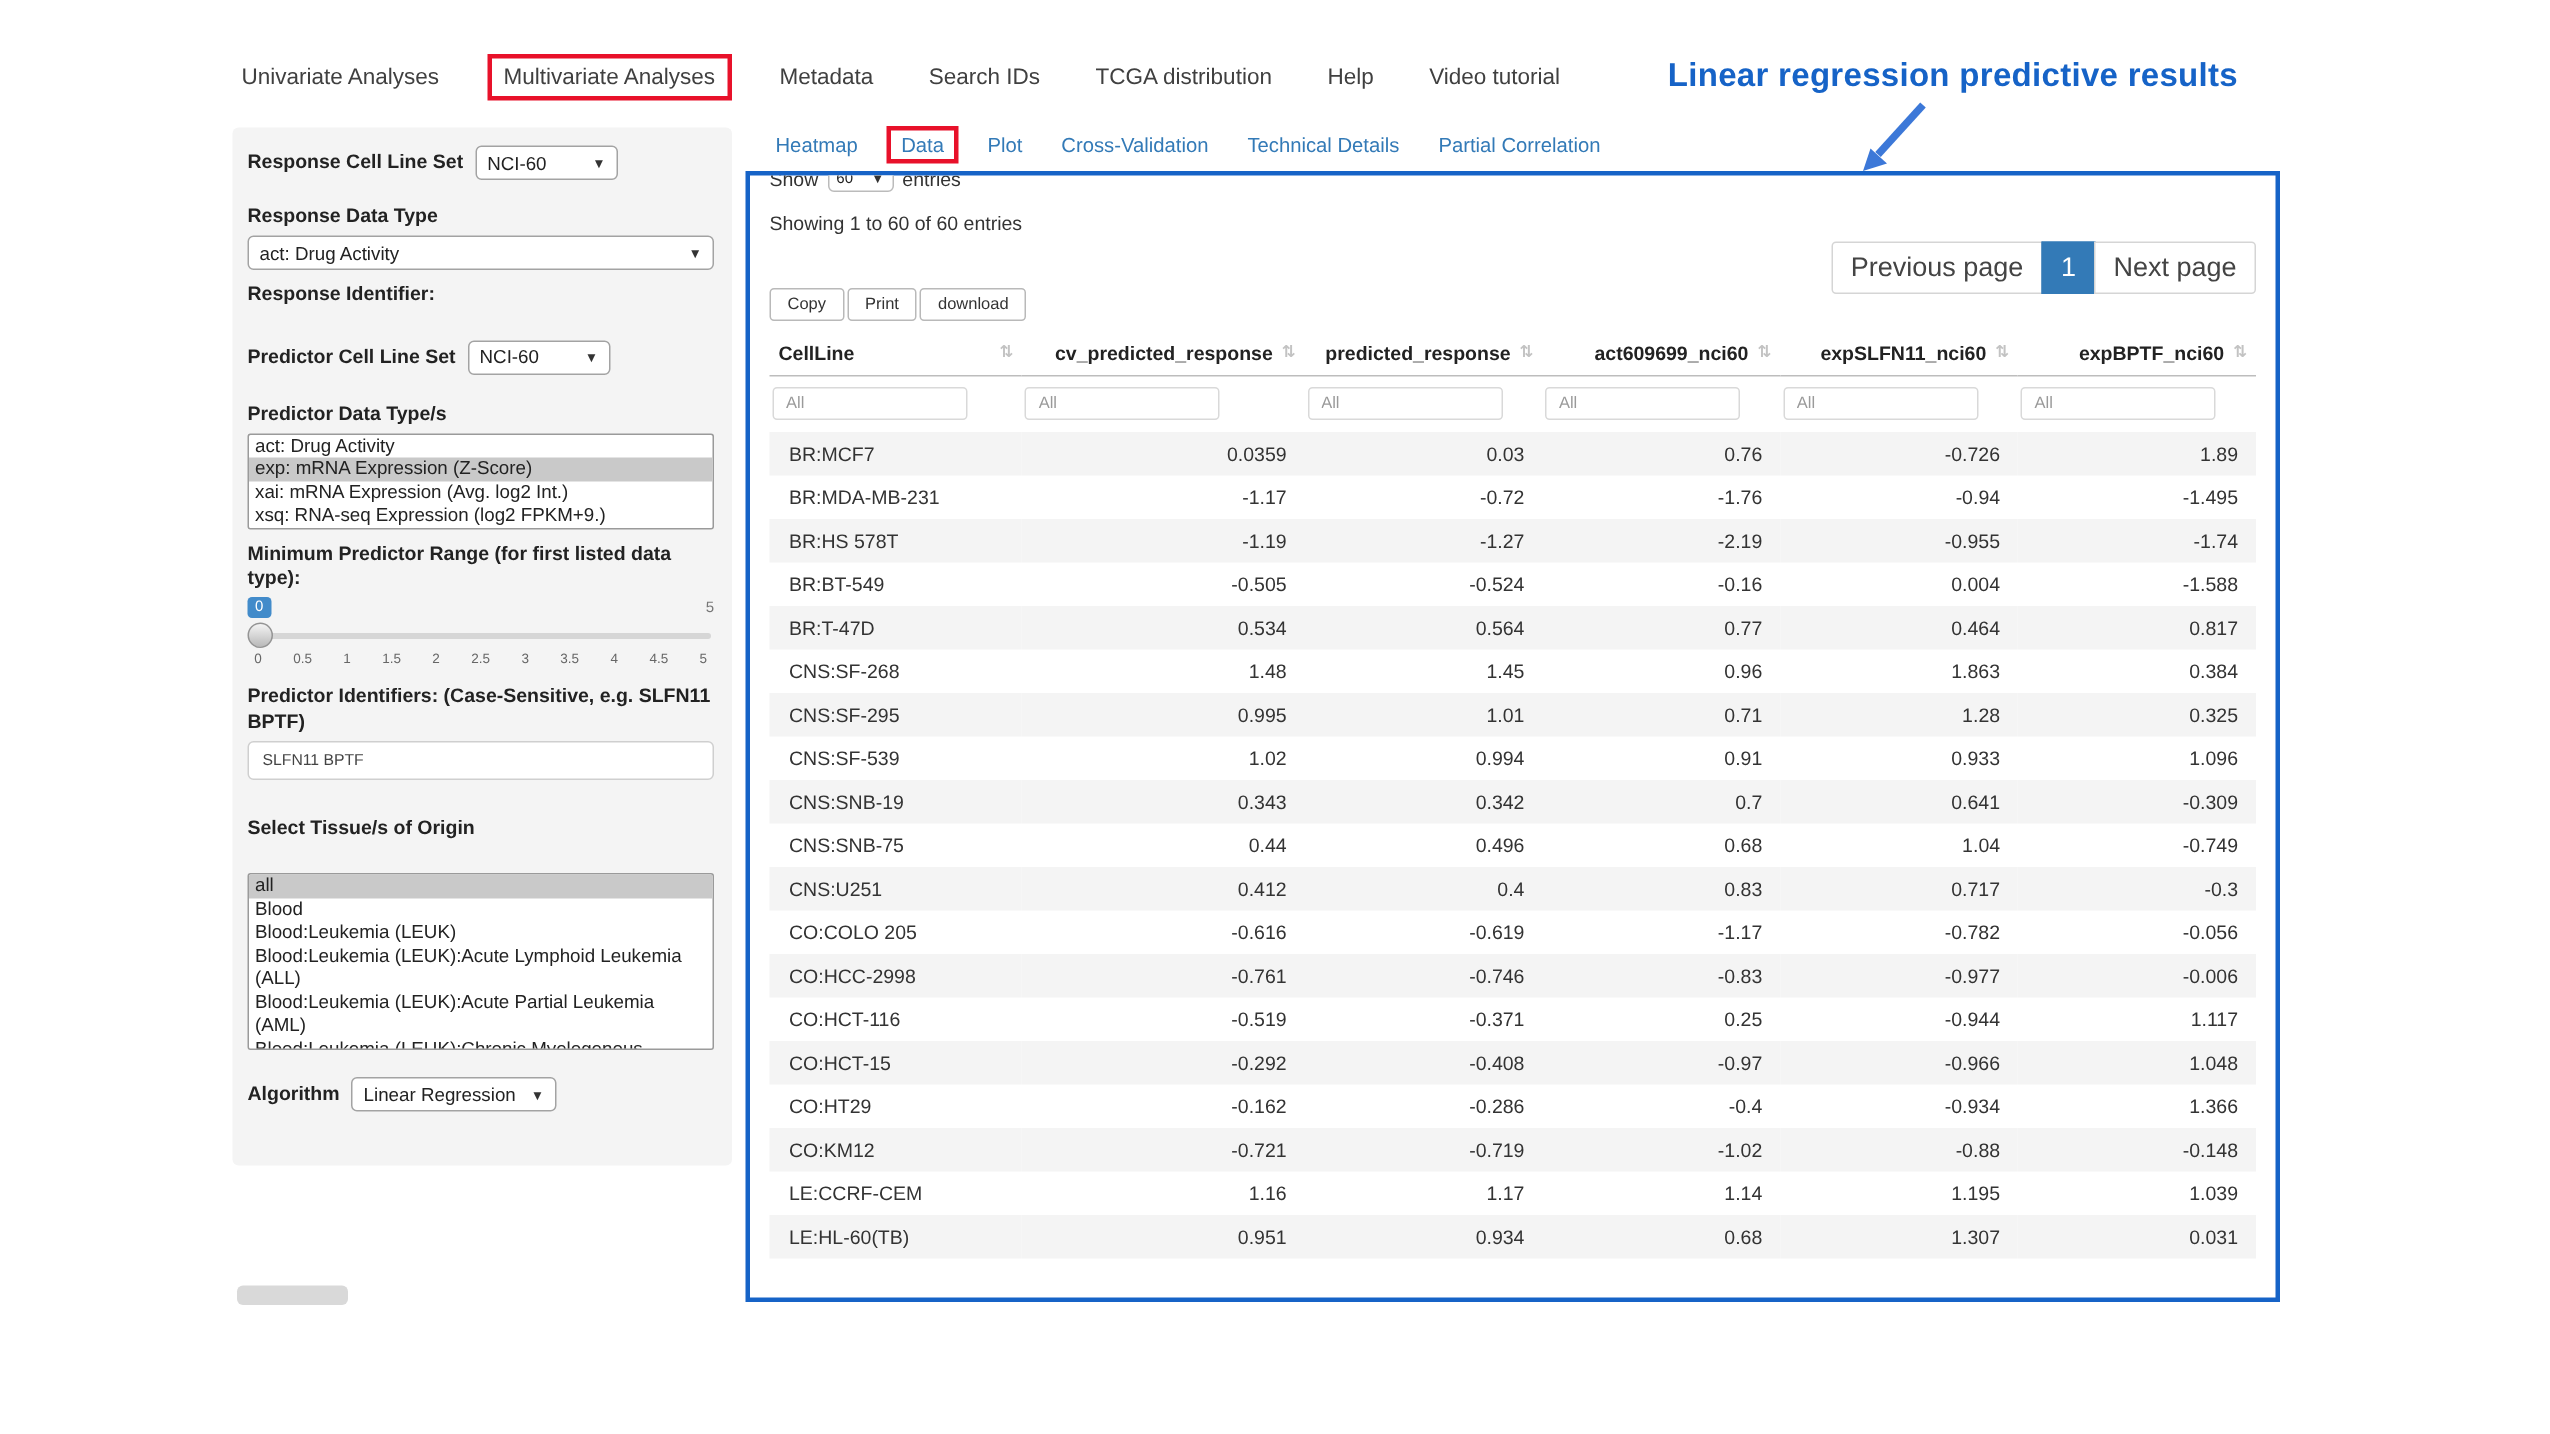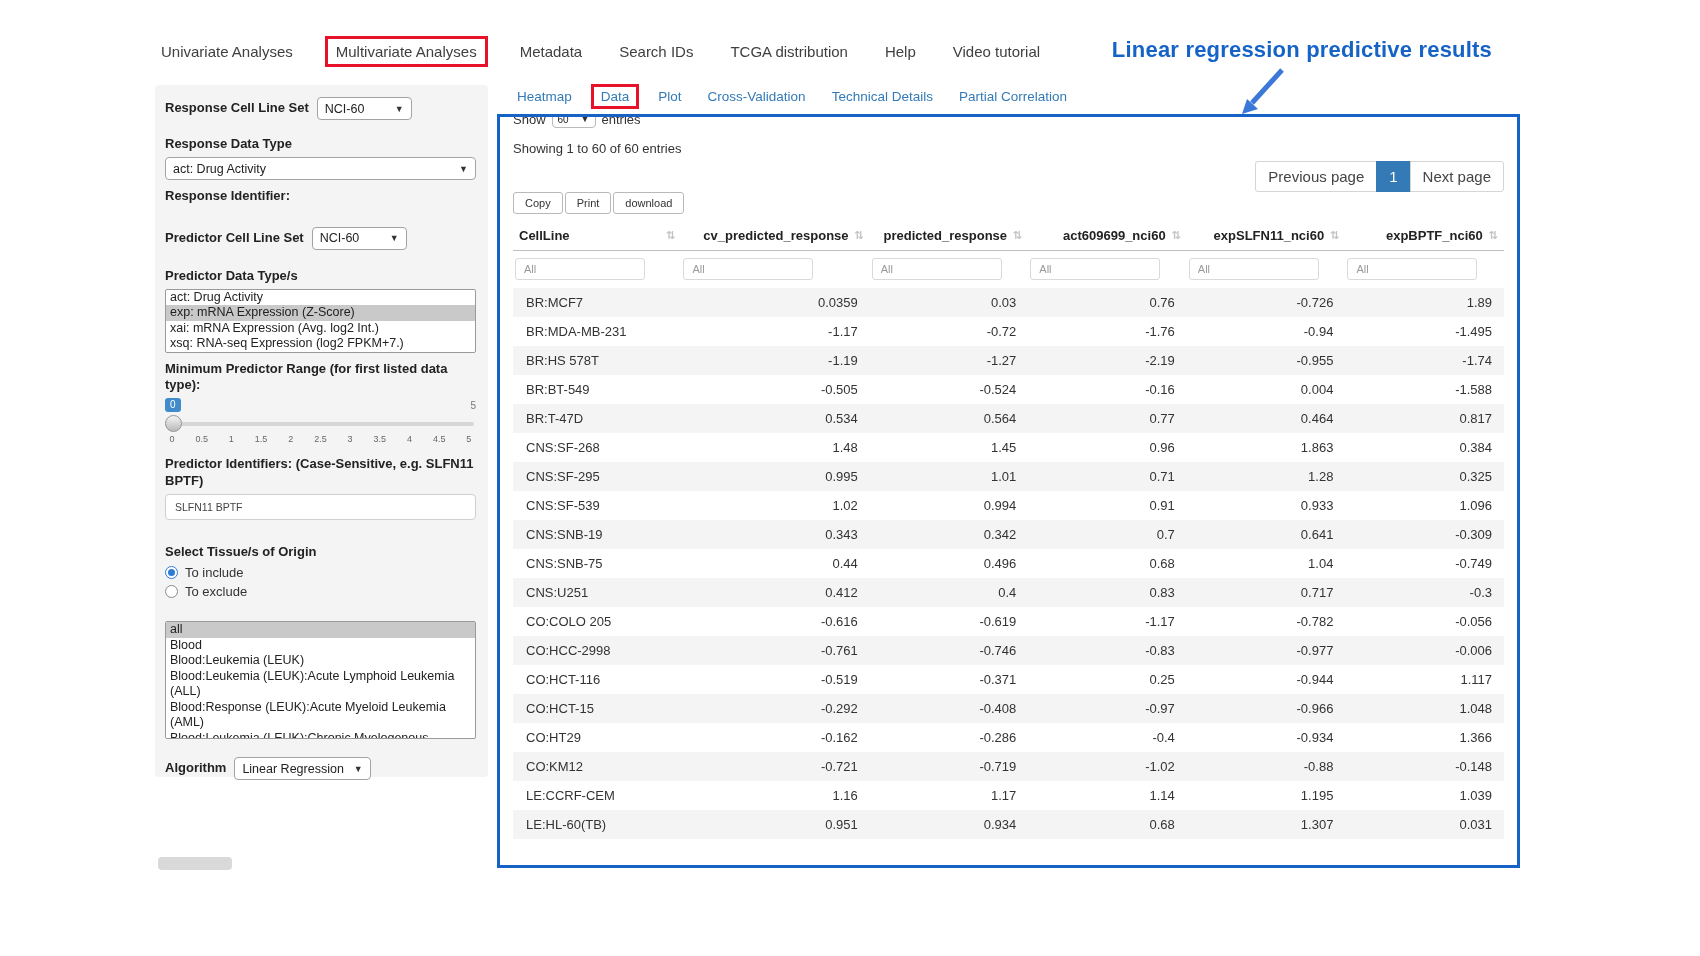--- a/index.html
+++ b/index.html
@@ -65,21 +65,21 @@
   
   .tabs{position:absolute;left:508px;top:84px;display:flex;align-items:center;gap:8px;font-size:13.5px;}
   .tab{color:var(--link);padding:4px 9px;white-space:nowrap;cursor:pointer;}
   .tab.boxed{border:3px solid var(--red);padding:2px 7px;margin:0 2px;}
 
   
   .panel{position:absolute;left:497px;top:114px;width:1023px;height:754px;border:3px solid var(--accent);background:#fff;padding:0 13px;overflow:hidden;}
   .dt-top{margin-top:-7px;display:flex;align-items:center;gap:6px;font-size:13px;color:#333;}
   .showing{font-size:13px;margin-top:13px;color:#333;}
   .pagination{position:absolute;right:13px;top:44px;display:flex;}
-  .page-btn{border:1px solid #d5d5d5;background:#fff;color:#444;font-size:15px;padding:6px 12px;margin-left:-1px;font-family:inherit;cursor:pointer;}
+  .page-btn{border:1px solid #d5d5d5;background:#fff;color:#444;font-size:18px;padding:6px 12px;margin-left:-1px;font-family:inherit;cursor:pointer;}
   .page-btn:first-child{border-radius:3px 0 0 3px;margin-left:0;}
   .page-btn:last-child{border-radius:0 3px 3px 0;}
   .page-btn.active{background:var(--link);border-color:var(--link);color:#fff;}
   .export-group{margin-top:36px;display:flex;gap:2px;}
   .export-btn{border:1px solid #b9b9b9;background:#fff;color:#333;font-size:11px;padding:4px 11px;border-radius:3px;font-family:inherit;cursor:pointer;}
 
   table.dt{width:100%;border-collapse:collapse;margin-top:8px;font-size:13px;table-layout:fixed;}
   col.c1{width:17%;} col.c2{width:19%;} col.c3{width:16%;} col.c4{width:16%;} col.c5{width:16%;} col.c6{width:16%;}
   .dt th{padding:6px 6px 7px 6px;border-bottom:1px solid #bdbdbd;font-weight:bold;font-size:13px;color:#222;}
   .th-inner{display:flex;align-items:center;justify-content:flex-end;gap:6px;}
@@ -154,21 +154,21 @@
   <div class="group tight" style="margin-top:18px;">
     <div class="fld-label">Predictor Data Type/s</div>
     <div class="listbox predictors">
 
         <div class="opt">act: Drug Activity</div>
 
         <div class="opt selected">exp: mRNA Expression (Z-Score)</div>
 
         <div class="opt">xai: mRNA Expression (Avg. log2 Int.)</div>
 
-        <div class="opt">xsq: RNA-seq Expression (log2 FPKM+7.)</div>
+        <div class="opt">xsq: RNA-seq Expression (log2 FPKM+9.)</div>
       </div>
   </div>
 
   <div class="group tight">
     <div class="fld-label">Minimum Predictor Range (for first listed data type):</div>
     <div class="slider-area">
       <span class="from-badge">0</span>
       <span class="max-label">5</span>
       <div class="track"></div>
       <div class="handle"></div>
@@ -189,46 +189,34 @@
     </div>
   </div>
 
   <div class="group">
     <div class="fld-label">Predictor Identifiers: (Case-Sensitive, e.g. SLFN11 BPTF)</div>
     <input class="text-input" value="SLFN11 BPTF" style="">
   </div>
 
   <div class="group tight" style="margin-top:24px;">
     <div class="fld-label">Select Tissue/s of Origin</div>
-    <div>
-
-        <div class="radio-row">
-          <span class="radio checked"></span>
-          <span>To include</span>
-        </div>
-
-        <div class="radio-row">
-          <span class="radio"></span>
-          <span>To exclude</span>
-        </div>
-      </div>
   </div>
 
   <div class="group tight" style="margin-top:22px;">
     <div class="listbox tissues">
 
         <div class="opt selected">all</div>
 
         <div class="opt">Blood</div>
 
         <div class="opt">Blood:Leukemia (LEUK)</div>
 
         <div class="opt">Blood:Leukemia (LEUK):Acute Lymphoid Leukemia (ALL)</div>
 
-        <div class="opt">Blood:Response (LEUK):Acute Myeloid Leukemia (AML)</div>
+        <div class="opt">Blood:Leukemia (LEUK):Acute Partial Leukemia (AML)</div>
 
         <div class="opt">Blood:Leukemia (LEUK):Chronic Myelogenous Leukemia (CML)</div>
       </div>
   </div>
 
   <div class="group inline-row" style="margin-top:18px;">
     <div class="fld-label">Algorithm</div>
     <div class="fake-select">
       <span>Linear Regression</span>
       <span class="chev">▼</span>

